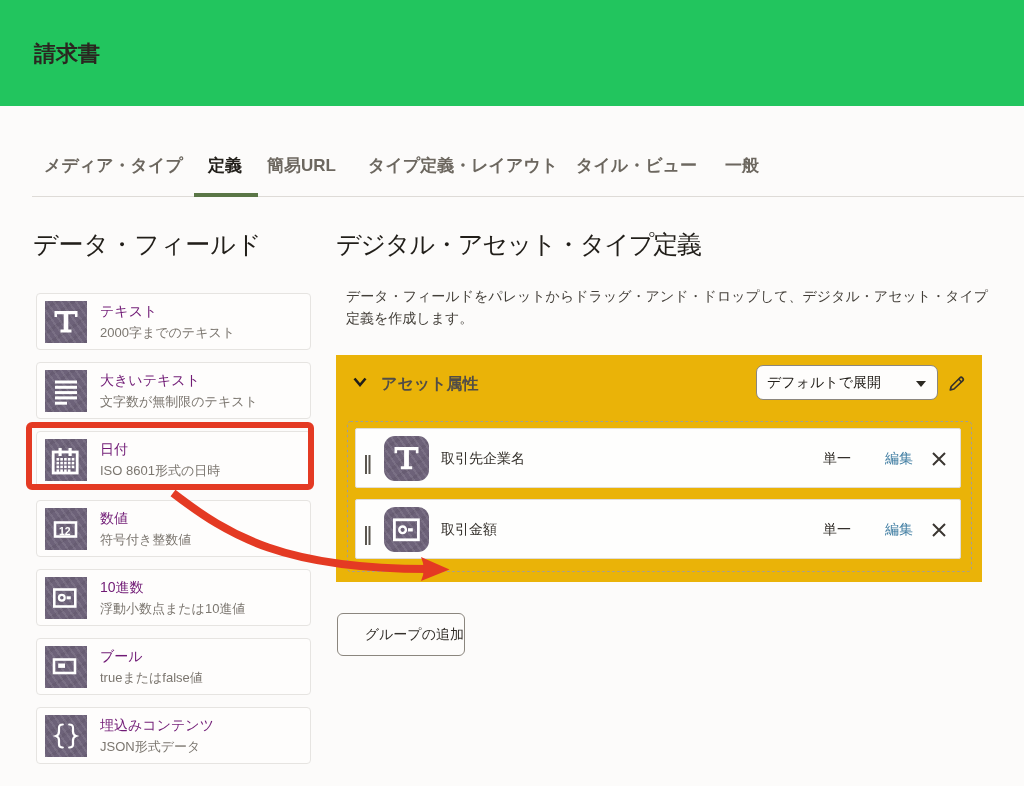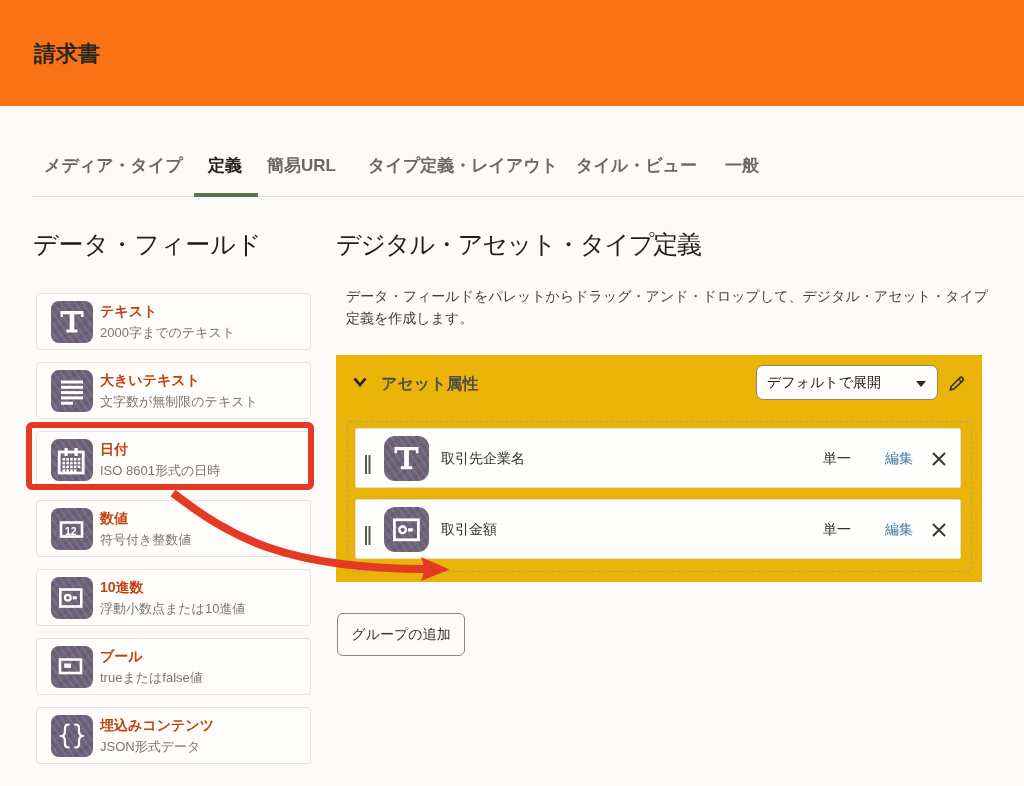--- a/index.html
+++ b/index.html
@@ -4,43 +4,43 @@
 <style>
   html,body{margin:0;padding:0;}
   body{
     width:1024px;height:786px;position:relative;overflow:hidden;
     background:#fcfbfa;
     font-family:"Liberation Sans",sans-serif;
     -webkit-font-smoothing:antialiased;
   }
   .abs{position:absolute;}
   
-  #hdr{left:0;top:0;width:1024px;height:106px;background:#f97316;}
+  #hdr{left:0;top:0;width:1024px;height:106px;background:#22c55e;}
   #hdr h1{
     position:absolute;left:34px;top:39px;margin:0;
     font-family:"Liberation Serif",serif;
     font-size:22px;font-weight:700;color:#2a2620;
   }
   
   .tab{top:154px;height:19px;font-size:17px;font-weight:600;color:#6c675f;white-space:nowrap;}
   .tab.active{color:#23201b;font-weight:700;}
   #tabline{left:32px;top:196px;width:992px;height:1px;background:#dedbd7;}
   #tabunder{left:194px;top:193px;width:64px;height:4px;background:#5a7646;}
   
   .h2{top:228px;height:30px;font-size:25px;font-weight:400;color:#211e19;white-space:nowrap;}
   
   #para{left:334px;top:285px;width:660px;font-size:14px;line-height:22px;color:#433f39;margin-left:12px;}
   
   .card{left:36px;width:275px;height:57px;background:#fefdfc;border:1px solid #e6e4e1;border-radius:4px;box-sizing:border-box;}
-  .cicon{position:absolute;left:14px;top:7px;width:42px;height:42px;border-radius:8px;
+  .cicon{position:absolute;left:8px;top:7px;width:42px;height:42px;border-radius:0;
     background:
       repeating-linear-gradient(55deg, rgba(255,255,255,0.09) 0 2px, rgba(255,255,255,0) 2px 6px),
       repeating-linear-gradient(-35deg, rgba(0,0,0,0.06) 0 3px, rgba(0,0,0,0) 3px 10px),
       #6d6279;}
-  .ctitle{position:absolute;left:63px;top:9px;font-size:14px;color:#c2410c;white-space:nowrap;font-weight:bold;}
+  .ctitle{position:absolute;left:63px;top:9px;font-size:14px;color:#701a75;white-space:nowrap;}
   .csub{position:absolute;left:63px;top:30px;font-size:13px;color:#7b766f;white-space:nowrap;}
   
   .ig{position:absolute;left:0;top:0;width:42px;height:42px;}
   
   #redbox{left:26px;top:422px;width:276px;height:56px;border:6px solid #e43a23;border-radius:6px;}
   
   #panel{left:336px;top:355px;width:646px;height:227px;background:#eab308;}
   #ptitle{position:absolute;left:45px;top:19px;font-size:16px;font-weight:700;color:#514d47;}
   #dd{position:absolute;left:420px;top:10px;width:182px;height:35px;background:#fefdfc;border:1px solid #8b867e;border-radius:7px;box-sizing:border-box;}
   #dd span{position:absolute;left:10px;top:8px;font-size:14px;color:#24211c;}
@@ -52,21 +52,21 @@
     background:
       repeating-linear-gradient(55deg, rgba(255,255,255,0.09) 0 2px, rgba(255,255,255,0) 2px 6px),
       repeating-linear-gradient(-35deg, rgba(0,0,0,0.06) 0 3px, rgba(0,0,0,0) 3px 10px),
       #6d6279;}
   .row .rlabel{position:absolute;left:85px;top:21px;font-size:14px;color:#34302b;}
   .row .tan{position:absolute;left:467px;top:21px;font-size:14px;color:#34302b;}
   .row .edit{position:absolute;left:529px;top:21px;font-size:14px;color:#3e7ca1;}
   .row .x{position:absolute;left:568px;top:15px;width:30px;height:30px;}
   
   #grpbtn{left:337px;top:613px;width:128px;height:43px;border:1px solid #8b867e;border-radius:6px;box-sizing:border-box;background:#fdfcfb;
-    font-size:14px;color:#34302b;text-align:center;line-height:41px;}
+    font-size:14px;color:#34302b;text-align:right;line-height:41px;}
   svg{display:block;}
   #arrow{left:0;top:0;width:1024px;height:786px;pointer-events:none;}
 </style>
 </head>
 <body>
   <div class="abs" id="hdr">
     <h1>請求書</h1>
   </div>
 
   <div class="abs tab" style="left:44px;">メディア・タイプ</div>

